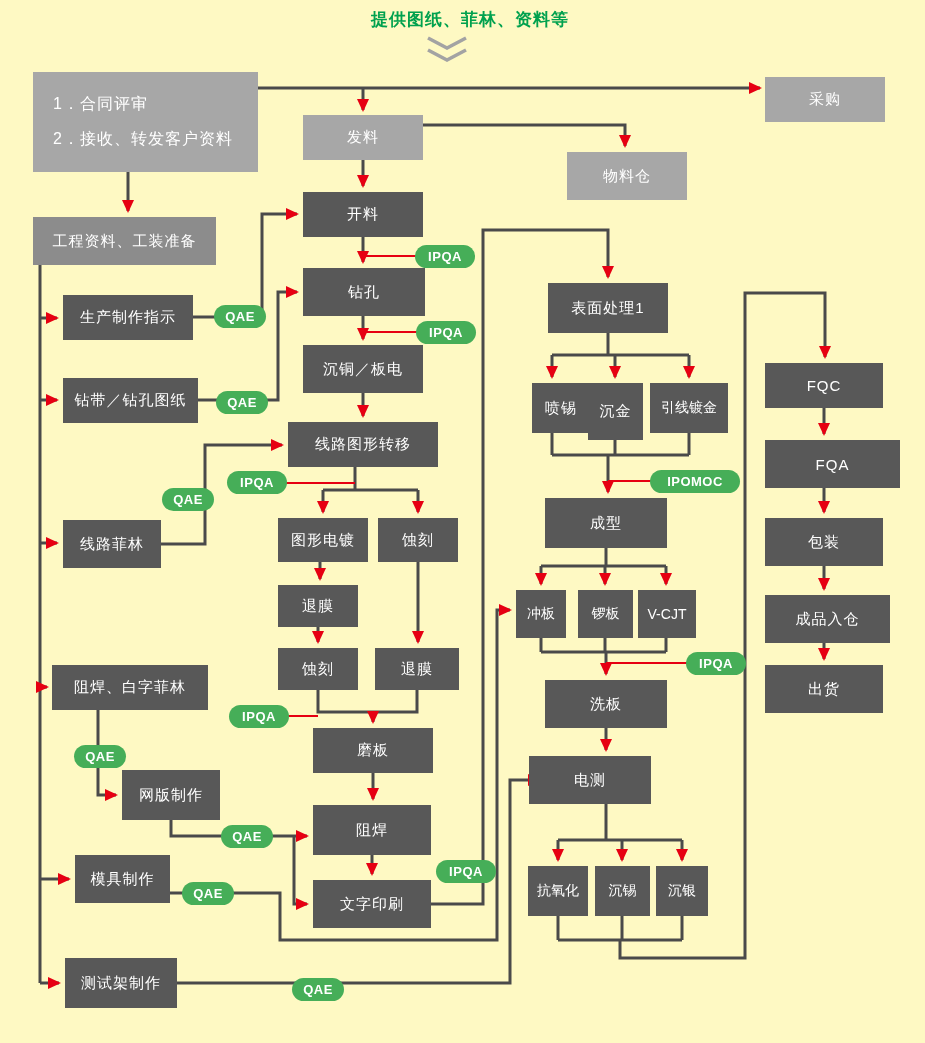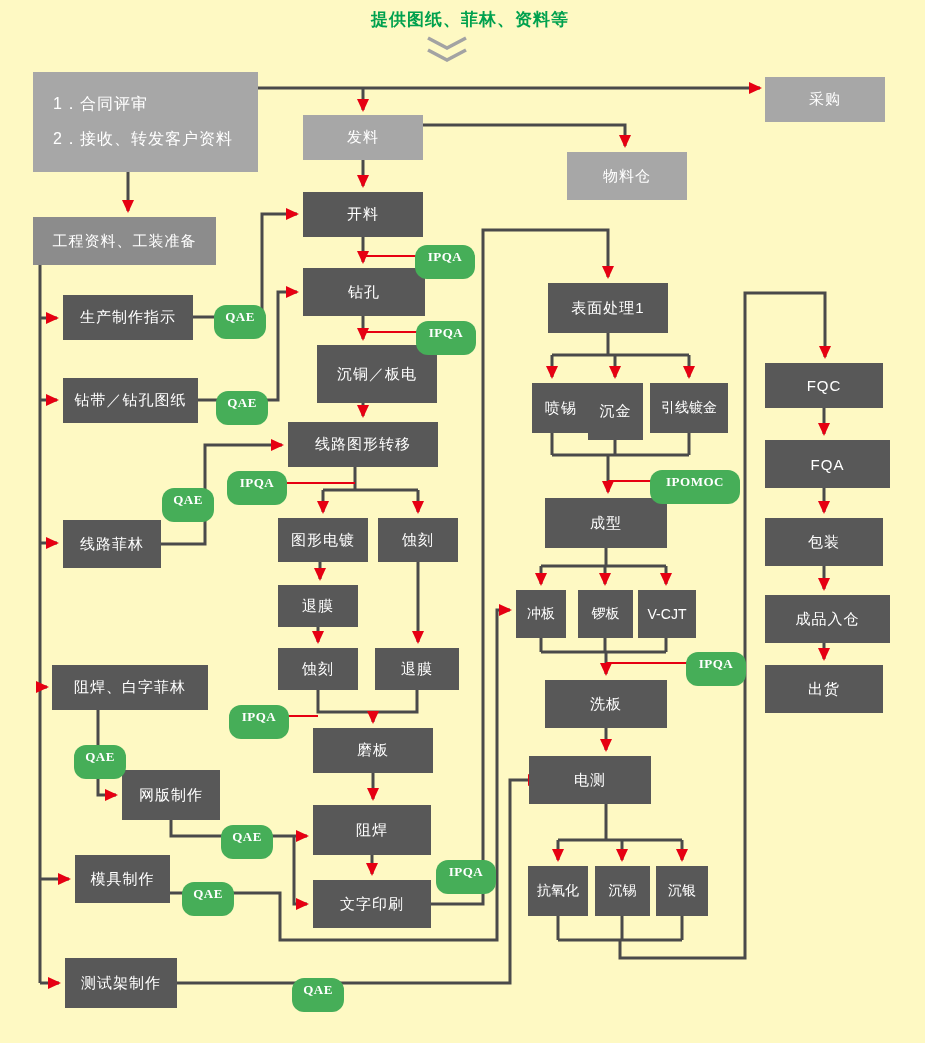--- a/index.html
+++ b/index.html
@@ -19,22 +19,22 @@
     position:absolute;color:#ffffff;display:flex;align-items:center;justify-content:center;
     font-size:15px;letter-spacing:1px;text-align:center;box-sizing:border-box;
   }
   .light{background:#a7a7a7;}
   .mid{background:#8c8c8c;}
   .dark{background:#585858;}
   .intake{flex-direction:column;align-items:flex-start;justify-content:center;
     padding-left:20px;font-size:16px;gap:14px;text-align:left;}
   .badge{
     position:absolute;background:#46ae58;color:#ffffff;font-size:13px;font-weight:bold;
-    height:34px;line-height:23px;border-radius:12px;text-align:center;
-    box-sizing:border-box;letter-spacing:0.5px;font-family:Liberation Serif, serif;
+    height:23px;line-height:23px;border-radius:12px;text-align:center;
+    box-sizing:border-box;letter-spacing:0.5px;
   }
   .small-font{font-size:14px;letter-spacing:0;}
 </style>
 </head>
 <body>
 
 <div class="stage">
 
   <svg class="lines" viewBox="0 0 925 1043">
     <defs>
@@ -130,21 +130,21 @@
   <div class="node dark" style="left:122px;top:770px;width:98px;height:50px">网版制作</div>
   <div class="node dark" style="left:75px;top:855px;width:95px;height:48px">模具制作</div>
   <div class="node dark" style="left:65px;top:958px;width:112px;height:50px">测试架制作</div>
 
   <div class="node light" style="left:303px;top:115px;width:120px;height:45px">发料</div>
   <div class="node light" style="left:765px;top:77px;width:120px;height:45px">采购</div>
   <div class="node light" style="left:567px;top:152px;width:120px;height:48px">物料仓</div>
 
   <div class="node dark" style="left:303px;top:192px;width:120px;height:45px">开料</div>
   <div class="node dark" style="left:303px;top:268px;width:122px;height:48px">钻孔</div>
-  <div class="node dark" style="left:317px;top:345px;width:120px;height:58px">沉铜／板电</div>
+  <div class="node dark" style="left:303px;top:345px;width:120px;height:48px">沉铜／板电</div>
   <div class="node dark" style="left:288px;top:422px;width:150px;height:45px">线路图形转移</div>
   <div class="node dark" style="left:278px;top:518px;width:90px;height:44px">图形电镀</div>
   <div class="node dark" style="left:378px;top:518px;width:80px;height:44px">蚀刻</div>
   <div class="node dark" style="left:278px;top:585px;width:80px;height:42px">退膜</div>
   <div class="node dark" style="left:278px;top:648px;width:80px;height:42px">蚀刻</div>
   <div class="node dark" style="left:375px;top:648px;width:84px;height:42px">退膜</div>
   <div class="node dark" style="left:313px;top:728px;width:120px;height:45px">磨板</div>
   <div class="node dark" style="left:313px;top:805px;width:118px;height:50px">阻焊</div>
   <div class="node dark" style="left:313px;top:880px;width:118px;height:48px">文字印刷</div>
 
@@ -156,21 +156,21 @@
   <div class="node dark small-font" style="left:516px;top:590px;width:50px;height:48px">冲板</div>
   <div class="node dark small-font" style="left:578px;top:590px;width:55px;height:48px">锣板</div>
   <div class="node dark small-font" style="left:638px;top:590px;width:58px;height:48px">V-CJT</div>
   <div class="node dark" style="left:545px;top:680px;width:122px;height:48px">洗板</div>
   <div class="node dark" style="left:529px;top:756px;width:122px;height:48px">电测</div>
   <div class="node dark small-font" style="left:528px;top:866px;width:60px;height:50px">抗氧化</div>
   <div class="node dark small-font" style="left:595px;top:866px;width:55px;height:50px">沉锡</div>
   <div class="node dark small-font" style="left:656px;top:866px;width:52px;height:50px">沉银</div>
 
   <div class="node dark" style="left:765px;top:363px;width:118px;height:45px">FQC</div>
-  <div class="node dark" style="left:765px;top:440px;width:125px;height:48px">FQA</div>
+  <div class="node dark" style="left:765px;top:440px;width:135px;height:48px">FQA</div>
   <div class="node dark" style="left:765px;top:595px;width:125px;height:48px">成品入仓</div>
   <div class="node dark" style="left:765px;top:518px;width:118px;height:48px">包装</div>
   <div class="node dark" style="left:765px;top:665px;width:118px;height:48px">出货</div>
 
   <div class="badge" style="left:214px;top:305px;width:52px">QAE</div>
   <div class="badge" style="left:216px;top:391px;width:52px">QAE</div>
   <div class="badge" style="left:162px;top:488px;width:52px">QAE</div>
   <div class="badge" style="left:74px;top:745px;width:52px">QAE</div>
   <div class="badge" style="left:221px;top:825px;width:52px">QAE</div>
   <div class="badge" style="left:182px;top:882px;width:52px">QAE</div>

